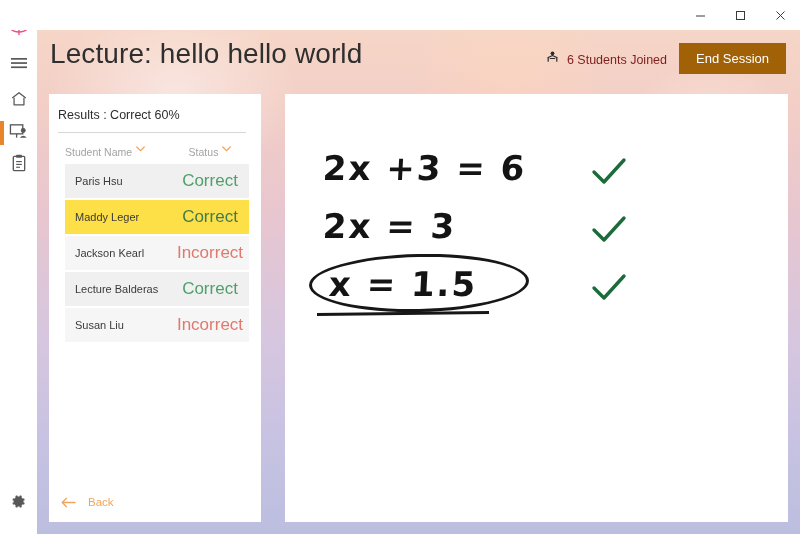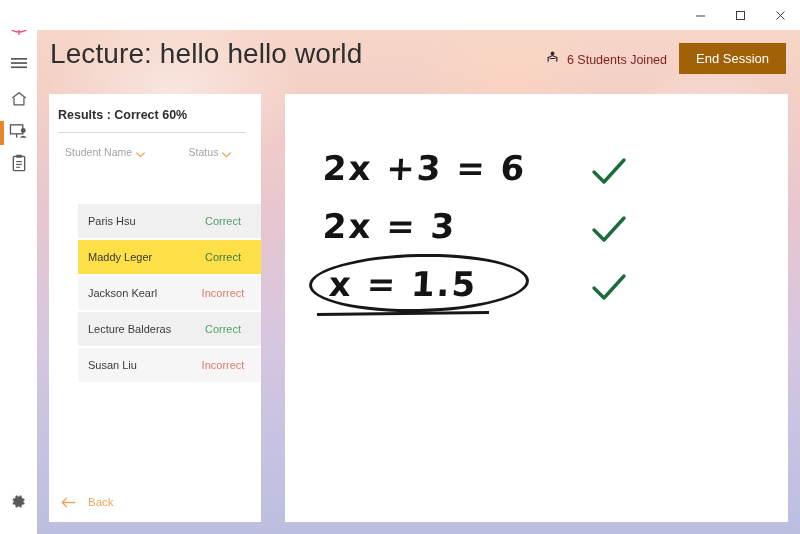--- a/index.html
+++ b/index.html
@@ -132,64 +132,63 @@
     position: absolute; left: 285px; top: 94px;
     width: 503px; height: 428px;
     background: #ffffff;
     z-index: 12;
     overflow: hidden;
   }
 
   
   #results-title {
     position: absolute; left: 9px; top: 14px;
-    font-size: 12.5px; font-weight: 700; color: #2e2e2e;
+    font-size: 12.5px; font-weight: 400; color: #2e2e2e;
   }
   #results-rule {
     position: absolute; left: 9px; top: 38px;
     width: 188px; height: 1px; background: #d8d8d8;
   }
 
   
   #table-head {
     position: absolute; left: 16px; top: 47px;
     width: 184px; height: 22px;
     display: flex; align-items: center;
   }
   .col-name { width: 106px; }
   .col-status { width: 78px; }
   .th {
-    display: flex; align-items: flex-end; gap: 4px;
+    display: flex; align-items: flex-start; gap: 4px;
     font-size: 10.5px; color: #a3a3a3;
   }
   .th.center { justify-content: center; }
   .chev { color: #f0a55c; display: inline-flex; }
 
   #table-body {
-    position: absolute; left: 29px; top: 70px;
+    position: absolute; left: 16px; top: 70px;
     width: 184px;
-    margin-top: 40px;
   }
   .row {
     display: flex; align-items: center;
     height: 34px;
     background: #f0f0f0;
     margin-bottom: 2px;
     cursor: pointer;
   }
   .row.alt { background: #f6f6f6; }
   .row.selected { background: #fde047; }
   .cell-name {
     width: 106px; padding-left: 10px;
     font-size: 11px; color: #3a3a3a;
     white-space: nowrap; overflow: hidden;
   }
   .cell-status {
     width: 78px; text-align: center;
-    font-size: 11px;
+    font-size: 17px;
   }
   .st-correct { color: #4f9f6b; }
   .st-incorrect { color: #e0796d; }
   .row.selected .st-correct { color: #3f7a52; }
 
   
   #back-link {
     position: absolute; left: 12px; bottom: 14px;
     display: flex; align-items: flex-end; gap: 12px;
     color: #f0a55c; font-size: 11.5px; cursor: pointer;

